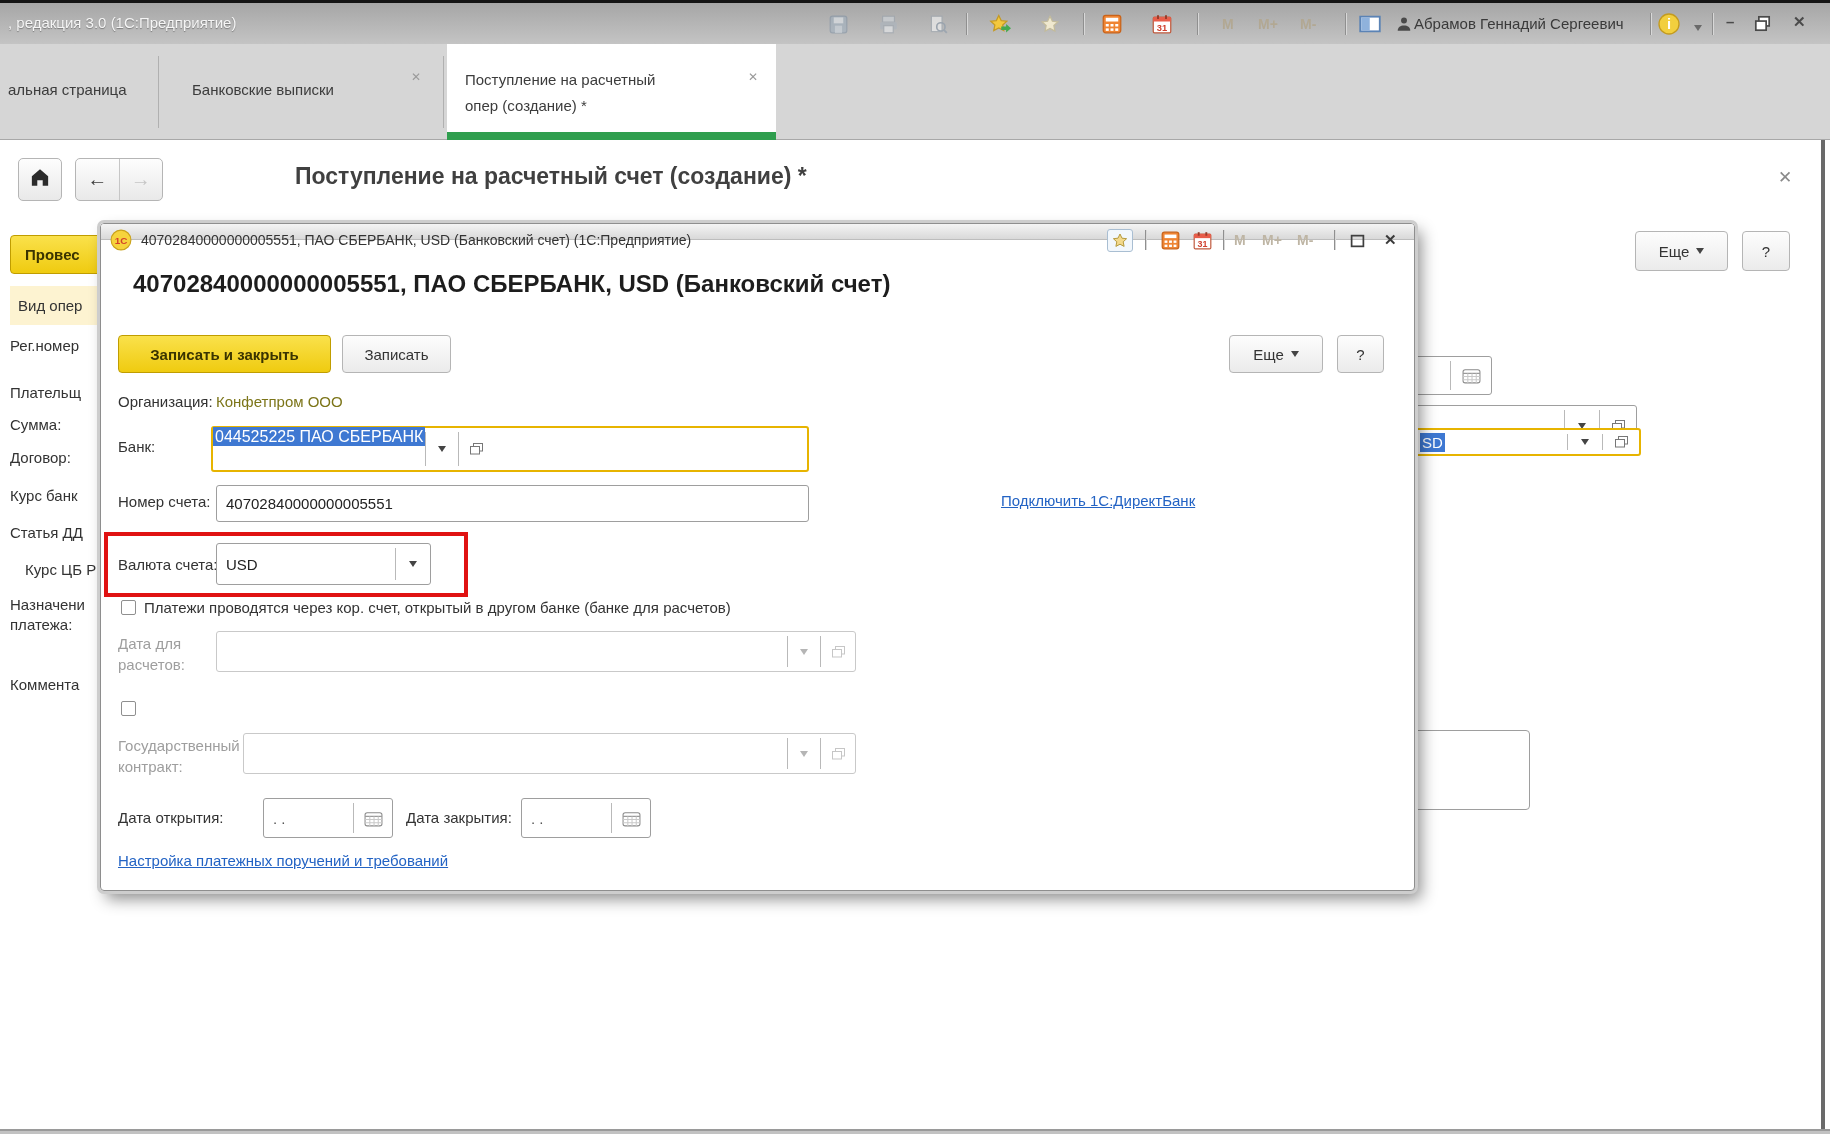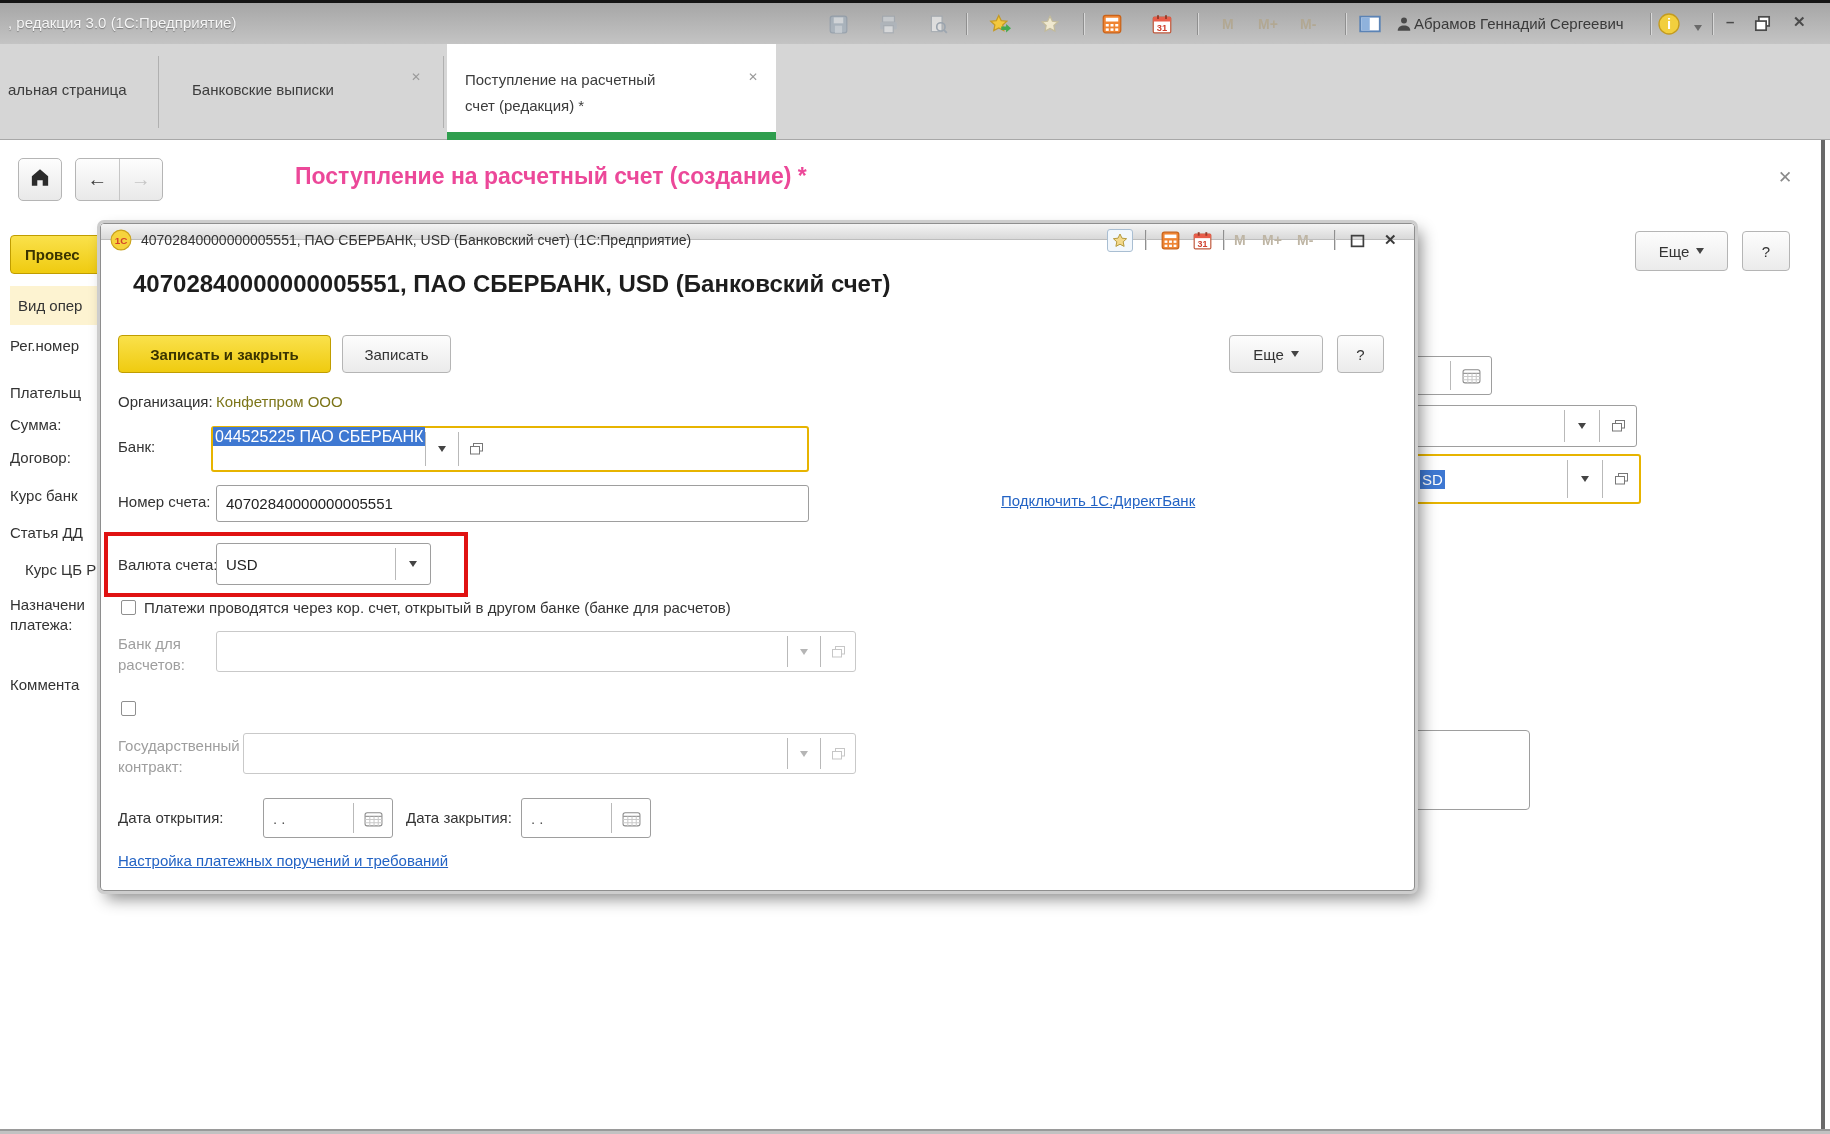--- a/index.html
+++ b/index.html
@@ -17,21 +17,21 @@
   
   #tabbar{left:0;top:41px;width:1830px;height:96px;background:#d6d6d6;border-bottom:1px solid #a8a8a8;padding-left:35px;}
   .tab{top:0;height:96px;}
   .tab-label{font-size:15px;color:#3c3c3c;}
   .tab-sep{top:12px;width:1px;height:72px;background:#b0b0b0;}
   .tab-close{font-size:12px;color:#9a9a9a;}
   #tab3{left:447px;width:329px;background:#ffffff;}
   #tab3-green{left:447px;top:129px;width:329px;height:8px;background:#2f9e4e;}
   
   .navbtn{background:linear-gradient(#fdfdfd,#e9e9e9);border:1px solid #b5b5b5;border-radius:5px;display:flex;align-items:center;justify-content:center;}
-  #pagetitle{left:295px;top:160px;font-size:23px;font-weight:bold;color:#ec4899;}
+  #pagetitle{left:295px;top:160px;font-size:23px;font-weight:bold;color:#404040;}
   
   .btn{background:linear-gradient(#fdfdfd,#ebebeb);border:1px solid #b5b5b5;border-radius:4px;display:flex;align-items:center;justify-content:center;font-size:15px;color:#333;}
   .btn-yellow{background:linear-gradient(#fae14b,#efcb10);border:1px solid #c09d00;border-radius:4px;display:flex;align-items:center;justify-content:center;font-size:15px;font-weight:bold;color:#3a3400;}
   .fld{background:#fff;border:1px solid #9e9e9e;border-radius:3px;display:flex;align-items:stretch;overflow:hidden;}
   .fld.dis{border-color:#c9c9c9;}
   .fld .txt{flex:1;display:flex;align-items:center;padding-left:9px;font-size:15px;color:#222;overflow:hidden;white-space:nowrap;}
   .vsep{width:1px;background:#b9b9b9;margin:4px 0;}
   .cbtn{display:flex;align-items:center;justify-content:center;}
   .tri{width:0;height:0;border-left:4px solid transparent;border-right:4px solid transparent;border-top:6px solid #444;}
   .dis .tri{border-top-color:#b5b5b5;}
@@ -155,21 +155,21 @@
       <span class="abs tab-label" style="left:8px;top:37px">альная страница</span>
     </div>
     <span class="abs tab-sep" style="left:158px"></span>
     <div class="abs tab" style="left:160px;width:283px">
       <span class="abs tab-label" style="left:32px;top:37px">Банковские выписки</span>
       <span class="abs tab-close" style="left:251px;top:26px">✕</span>
     </div>
     <span class="abs tab-sep" style="left:443px"></span>
     <div class="abs tab" id="tab3">
       <span class="abs tab-label" style="left:18px;top:27px">Поступление на расчетный</span>
-      <span class="abs tab-label" style="left:18px;top:53px">счет (редакция) *</span>
+      <span class="abs tab-label" style="left:18px;top:53px">опер (создание) *</span>
       <span class="abs tab-close" style="left:301px;top:26px">✕</span>
     </div>
   </div>
   <div class="abs" id="tab3-green"></div>
 
   <div class="abs navbtn" style="left:18px;top:155px;width:44px;height:43px">
     <span>
       <svg width="20" height="19" viewBox="0 0 14 14">
           <path d="M7 1l6 5v7H9V9H5v4H1V6z" fill="#2b2b2b"></path>
         </svg>
@@ -233,21 +233,21 @@
         <span class="tri"></span>
       </div>
     <div class="vsep"></div>
     <div class="cbtn" style="width:36px">
       <svg width="15" height="14" viewBox="0 0 15 14">
           <rect x="4.5" y="1.5" width="9" height="7.5" fill="#fff" stroke="#777"></rect>
           <rect x="1.5" y="4.5" width="9" height="7.5" fill="#fff" stroke="#777"></rect>
         </svg>
     </div>
   </div>
-  <div class="abs" style="left:1338px;top:451px;width:303px;height:50px;border:2px solid #e7b400;border-radius:3px;background:#fff;display:flex;align-items:stretch">
+  <div class="abs" style="left:1338px;top:425px;width:303px;height:28px;border:2px solid #e7b400;border-radius:3px;background:#fff;display:flex;align-items:stretch">
     <div class="txt" style="flex:1;display:flex;align-items:center;padding-left:80px;font-size:15px">
       <span class="sel">SD</span>
     </div>
     <div class="vsep"></div>
     <div class="cbtn" style="width:34px">
         <span class="tri"></span>
       </div>
     <div class="vsep"></div>
     <div class="cbtn" style="width:36px">
       <svg width="15" height="14" viewBox="0 0 15 14">
@@ -354,21 +354,21 @@
       <div class="txt">USD</div>
       <div class="vsep"></div>
       <div class="cbtn" style="width:34px">
           <span class="tri"></span>
         </div>
     </div>
 
     <div class="abs cb" style="left:20px;top:376px"></div>
     <span class="abs lbl" style="left:43px;top:375px">Платежи проводятся через кор. счет, открытый в другом банке (банке для расчетов)</span>
 
-    <span class="abs lbl dis" style="left:17px;top:411px">Банк для</span>
+    <span class="abs lbl dis" style="left:17px;top:411px">Дата для</span>
     <span class="abs lbl dis" style="left:17px;top:432px">расчетов:</span>
     <div class="abs fld dis" style="left:115px;top:407px;width:640px;height:41px">
       <div class="txt"></div>
       <div class="vsep"></div>
       <div class="cbtn" style="width:32px">
           <span class="tri"></span>
         </div>
       <div class="vsep"></div>
       <div class="cbtn" style="width:34px;opacity:.55">
         <svg width="15" height="14" viewBox="0 0 15 14">

